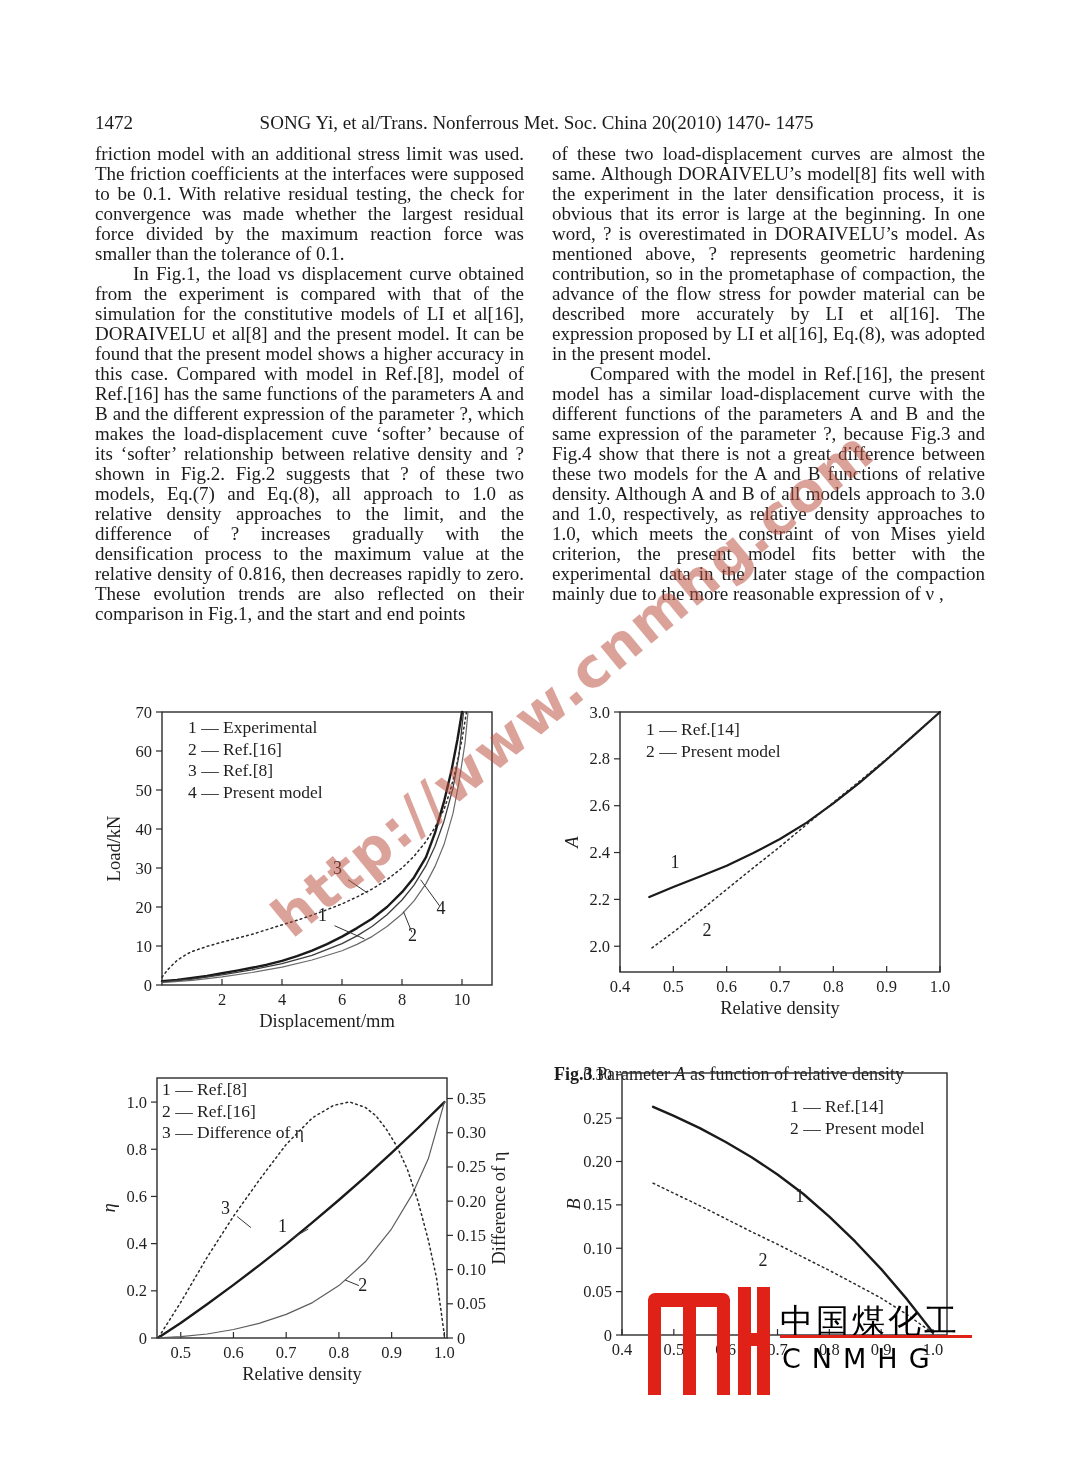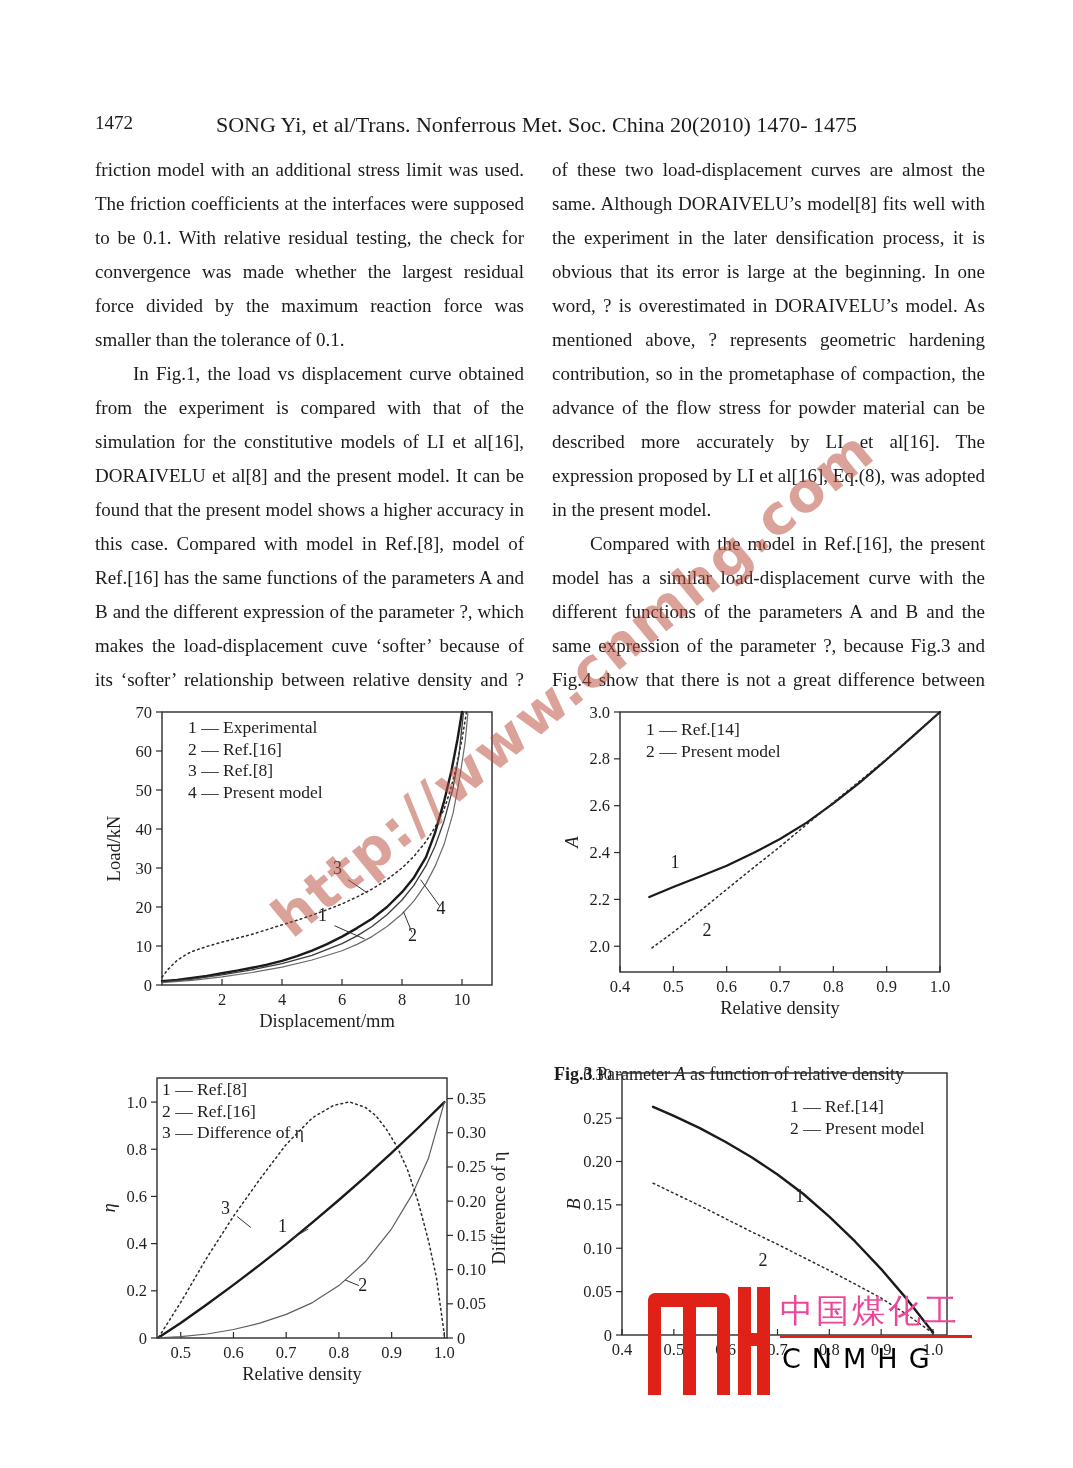--- a/index.html
+++ b/index.html
@@ -1,36 +1,36 @@
 <!DOCTYPE html>
 <html><head>
 <meta charset="utf-8">
 <style>
   html,body{margin:0;padding:0;background:#e8e8e8;}
   .page{position:relative;width:1073px;height:1468px;background:#ffffff;margin:0 auto;
         font-family:"Liberation Serif",serif;color:#1b1b1b;overflow:hidden;}
   .pagenum{position:absolute;left:95px;top:112px;font-size:19px;}
-  .runhead{position:absolute;left:0;right:0;top:112px;text-align:center;font-size:22px;}
-  .col{position:absolute;top:153px;height:550px;overflow:hidden;font-size:19px;
-       line-height:34px;text-align:justify;}
+  .runhead{position:absolute;left:0;right:0;top:112px;text-align:center;font-size:19px;}
+  .col{position:absolute;top:144px;height:550px;overflow:hidden;font-size:19px;
+       line-height:20px;text-align:justify;}
   .col-left{left:95px;width:429px;}
   .col-right{left:552px;width:433px;}
   .col p{margin:0;}
   .col p.indent{text-indent:2em;}
   .fig{position:absolute;z-index:1;}
   .fig svg{display:block;}
   .caption{position:absolute;left:2px;font-size:18px;white-space:nowrap;}
   .caption b{font-weight:bold;}
   .caption i{font-style:italic;}
   .watermark{position:absolute;left:280px;top:893px;z-index:10;pointer-events:none;
        font-family:"DejaVu Sans",sans-serif;font-weight:700;font-size:55px;letter-spacing:2px;
        color:rgba(186,76,62,0.52);transform:rotate(-39.5deg);transform-origin:0 50%;white-space:nowrap;}
   .logo{position:absolute;left:648px;top:1283px;width:335px;height:122px;z-index:12;}
-  .logo .zh{position:absolute;left:132px;top:6px;font-family:"DejaVu Sans",sans-serif;
-       font-size:33px;color:#ec4899;letter-spacing:3px;white-space:nowrap;}
+  .logo .zh{position:absolute;left:132px;top:16px;font-family:"DejaVu Sans",sans-serif;
+       font-size:33px;color:#000000;letter-spacing:3px;white-space:nowrap;}
   .logo .redline{position:absolute;left:132px;top:52px;width:192px;height:3px;background:#df2118;}
   .logo .en{position:absolute;left:134px;top:60px;font-family:"DejaVu Sans",sans-serif;
        font-size:27px;color:#000000;letter-spacing:11px;white-space:nowrap;}
 </style>
 </head>
 <body>
 
 <div class="page">
 
   <div class="pagenum">1472</div>

